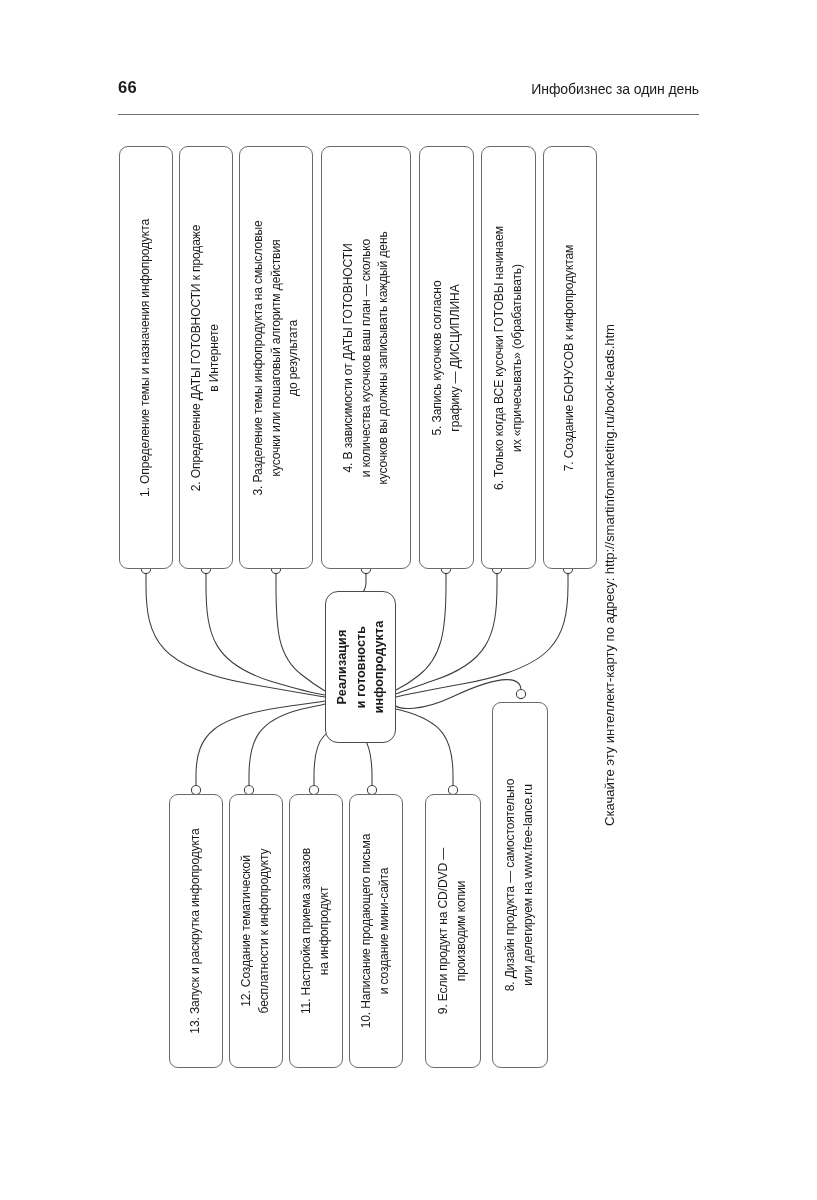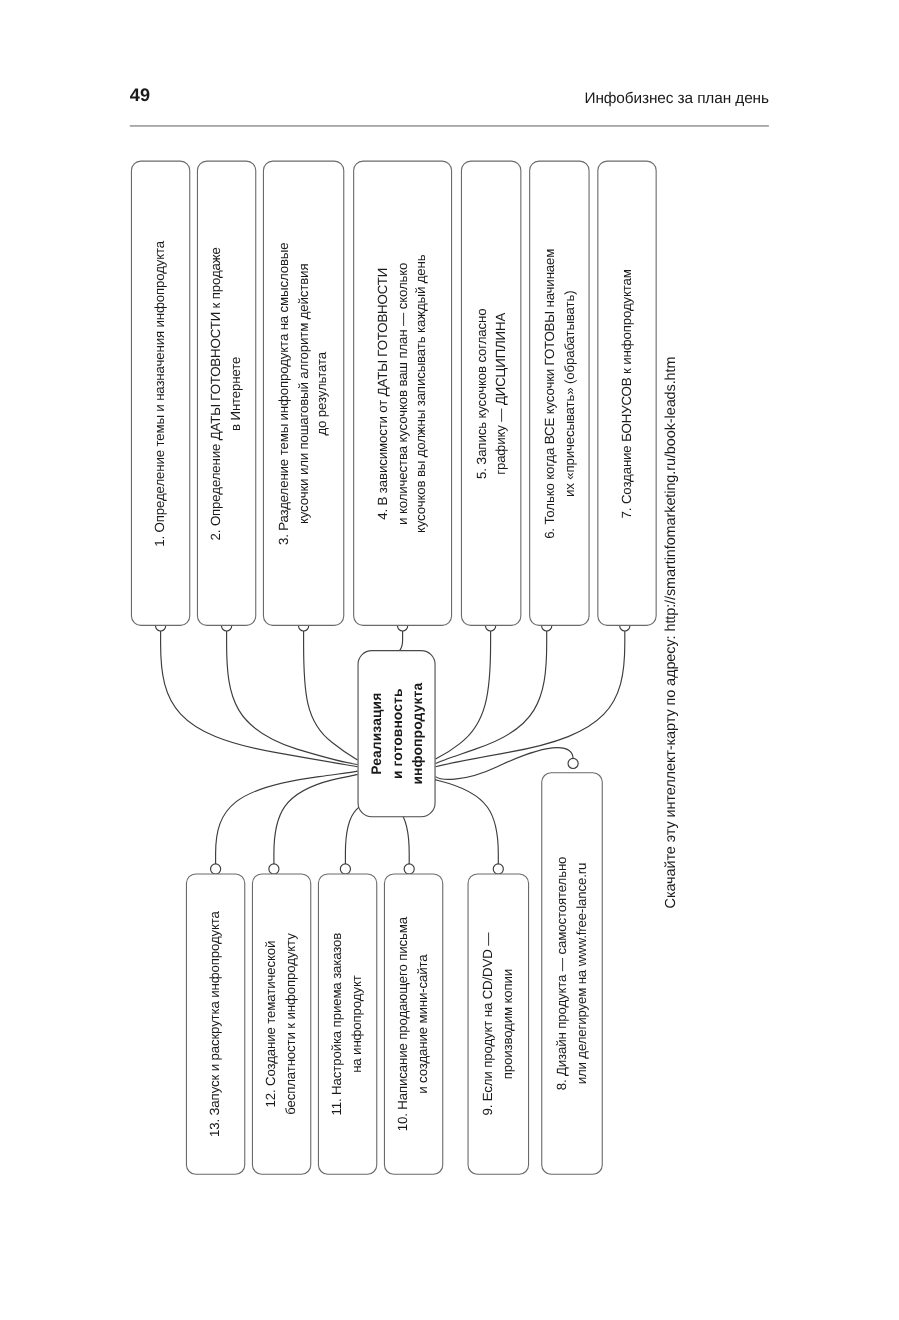--- a/index.html
+++ b/index.html
@@ -83,22 +83,22 @@
     letter-spacing:-.1px;
     color:#1a1a1a;
   }
 </style>
 </head>
 <body>
 
 <div class="page">
 
   <div class="header">
-    <div class="pageno">49</div>
-    <div class="booktitle">Инфобизнес за план день</div>
+    <div class="pageno">66</div>
+    <div class="booktitle">Инфобизнес за один день</div>
   </div>
 
   <svg id="wires" viewBox="0 0 817 1200">
 
     <g>
       <path d="M146,573 L146,585 C146,640 160,668 250,684 C300,693 320,696 325,697"></path>
       <circle cx="146" cy="569" r="4.6"></circle>
     </g>
     <g>
       <path d="M206,573 L206,585 C206,636 214,663 270,681 C300,690 318,694 325,695"></path>

